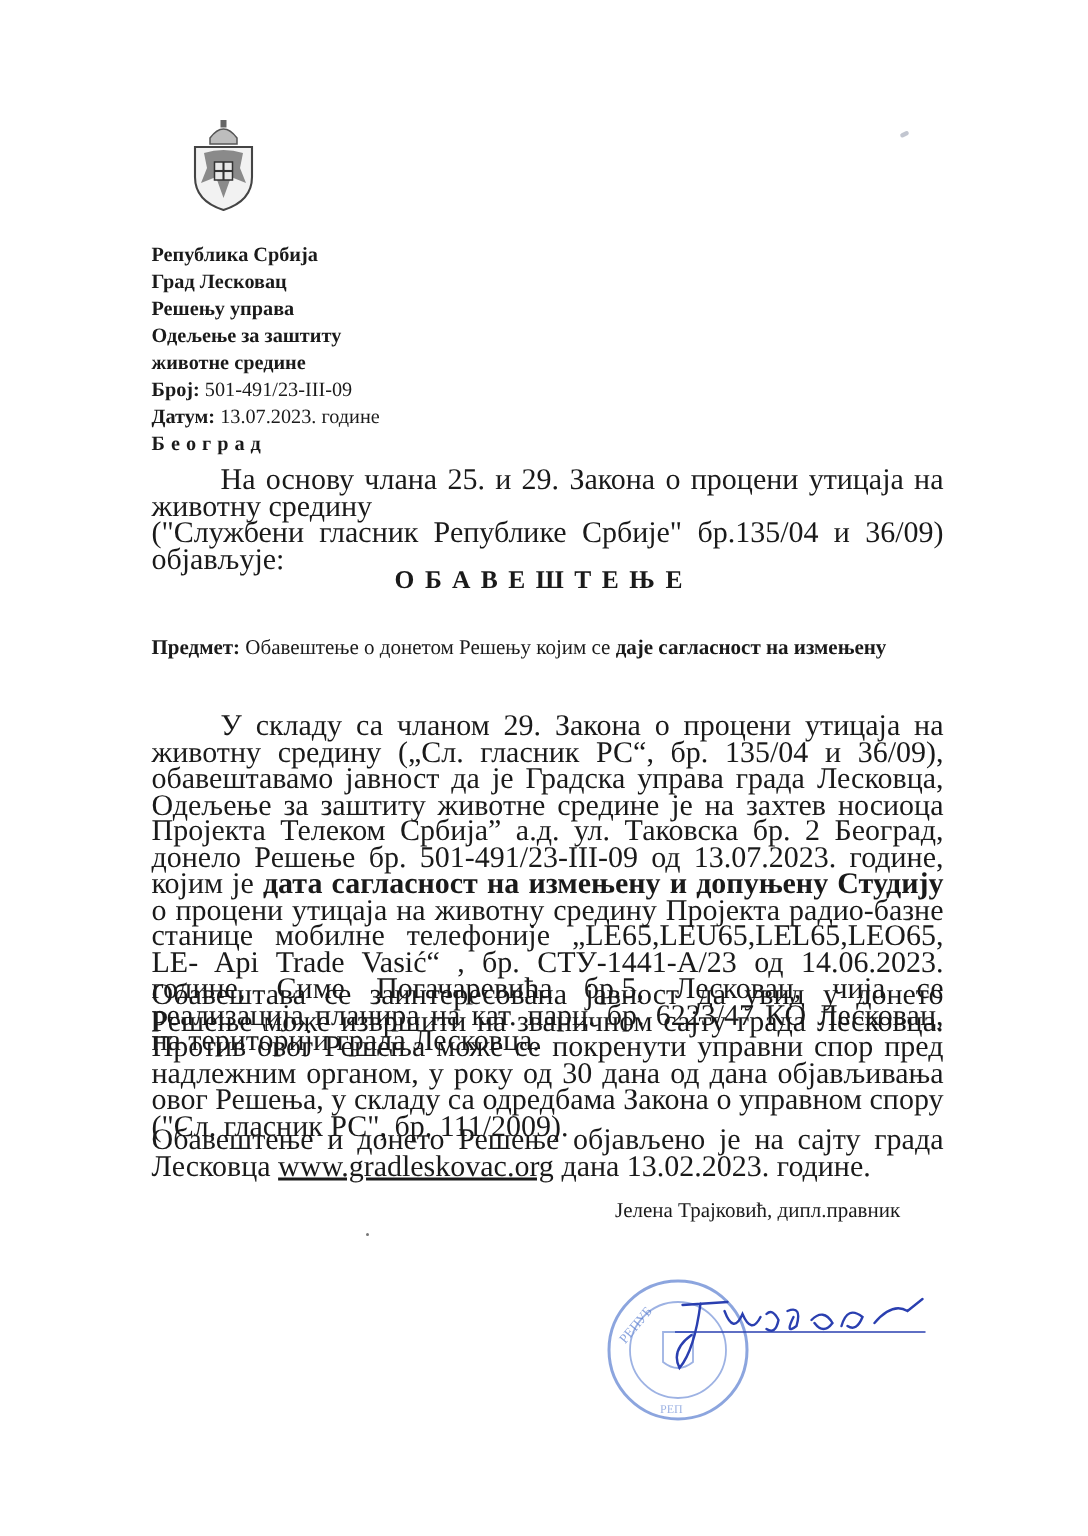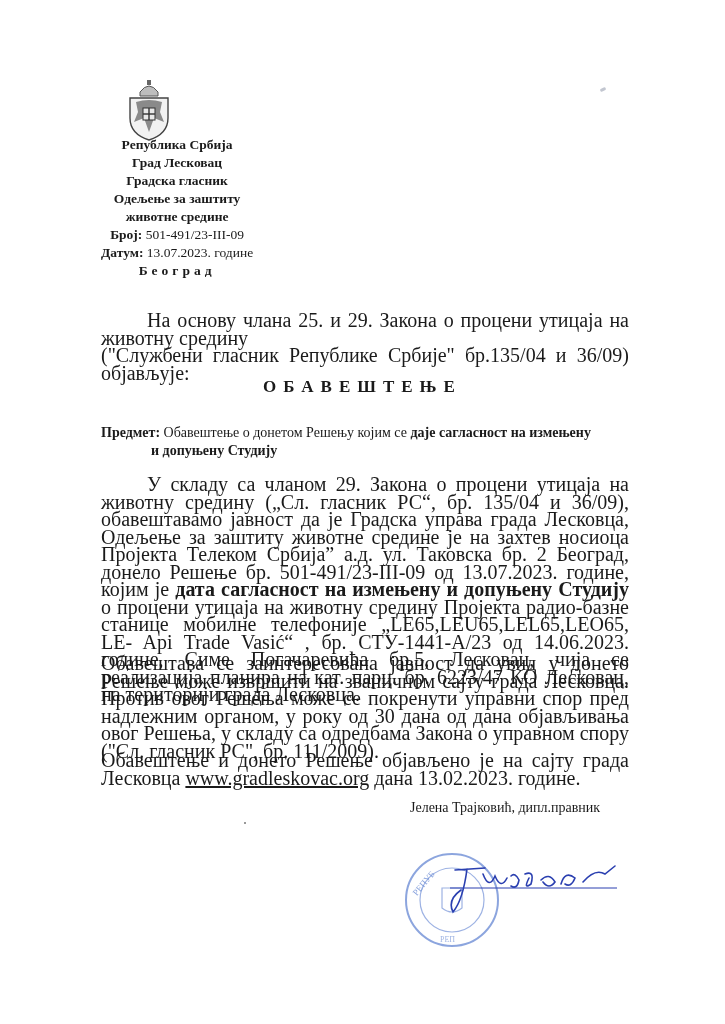--- a/index.html
+++ b/index.html
@@ -2,21 +2,21 @@
 <html><head>
   <meta charset="utf-8">
   <style>
     html, body { margin: 0; padding: 0; }
     body {
       width: 725px; height: 1024px; background: #ffffff; position: relative; overflow: hidden;
       font-family: "Liberation Serif", "DejaVu Serif", serif; color: #1a1a1a;
     }
     .coat { position: absolute; left: 126px; top: 78px; width: 46px; height: 64px; }
     .speck { position: absolute; left: 600px; top: 88px; width: 6px; height: 3px; background: #9aa0b0; transform: rotate(-25deg); border-radius: 2px; opacity: .6; }
-    .header { position: absolute; left: 101px; top: 136px; font-size: 13.5px; line-height: 18px; text-align: center; }
+    .header { position: absolute; left: 101px; top: 161px; font-size: 13.5px; line-height: 18px; }
     .header .b { font-weight: bold; }
     .header .spaced { letter-spacing: 4px; font-weight: bold; }
     .para { position: absolute; left: 101px; width: 528px; font-size: 20px; line-height: 17.5px; text-align: justify; }
     .indent { text-indent: 46px; }
     .title { position: absolute; left: 0; width: 725px; top: 377px; text-align: center; font-weight: bold; font-size: 17px; letter-spacing: 7px; }
     .subject { position: absolute; left: 101px; top: 424px; width: 528px; font-size: 14px; line-height: 18px; }
     .subject .second { padding-left: 50px; }
     b { font-weight: bold; }
     .link { text-decoration: underline; }
     .sign { position: absolute; left: 410px; top: 799px; font-size: 14px; line-height: 17.5px; }
@@ -36,21 +36,21 @@
   <path d="M10 24 Q23 20 36 24 L34 34 L38 44 L28 40 L23 54 L18 40 L8 44 L12 34 Z" fill="#8a8a8a"></path>
   <rect x="17" y="30" width="12" height="12" fill="#e8e8e8" stroke="#333" stroke-width="1"></rect>
   <line x1="23" y1="30" x2="23" y2="42" stroke="#333" stroke-width="1.4"></line>
   <line x1="17" y1="36" x2="29" y2="36" stroke="#333" stroke-width="1.4"></line>
 </svg>
 <div class="speck"></div>
 
 <div class="header">
   <div class="b">Република Србија</div>
   <div class="b">Град Лесковац</div>
-  <div class="b">Градска гласник</div>
+  <div class="b">Решењу управа</div>
   <div class="b">Одељење за заштиту</div>
   <div class="b">животне средине</div>
   <div>
     <span class="b">Број:</span>
     <span>501-491/23-III-09</span>
   </div>
   <div>
     <span class="b">Датум:</span>
     <span>13.07.2023. године</span>
   </div>
@@ -63,21 +63,20 @@
 </div>
 
 <div class="title">ОБАВЕШТЕЊЕ</div>
 
 <div class="subject">
   <div>
     <b>Предмет:</b>
     <span>Обавештење о донетом Решењу којим се</span>
     <b>даје сагласност на измењену</b>
   </div>
-  <div class="second"><b>и допуњену Студију</b></div>
 </div>
 
 <div class="para indent" style="top:476px;">
   <span>У складу са чланом 29. Закона о процени утицаја на животну средину („Сл. гласник РС“, бр. 135/04 и 36/09), обавештавамо јавност да је Градска управа града Лесковца, Одељење за заштиту животне средине је на захтев носиоца Пројекта Телеком Србија” а.д. ул. Таковска бр. 2 Београд, донело Решење бр. 501-491/23-III-09 од 13.07.2023. године, којим је</span>
   <b>дата сагласност на измењену и допуњену Студију</b>
   <span>о процени утицаја на животну средину Пројекта радио-базне станице мобилне телефоније „LE65,LEU65,LEL65,LEO65, LE- Api Trade Vasić“ , бр. СТУ-1441-А/23 од 14.06.2023. године, Симе Погачаревића бр.5, Лесковац, чија се реализација планира на кат. парц. бр. 6223/47 КО Лесковац, на територији града Лесковца.</span>
 </div>
 
 <div class="para" style="top:655px;">Обавештава се заинтересована јавност да увид у донето Решење може извршити на званичном сајту града Лесковца. Против овог Решења може се покренути управни спор пред надлежним органом, у року од 30 дана од дана објављивања овог Решења, у складу са одредбама Закона о управном спору ("Сл. гласник РС", бр. 111/2009).</div>
 

